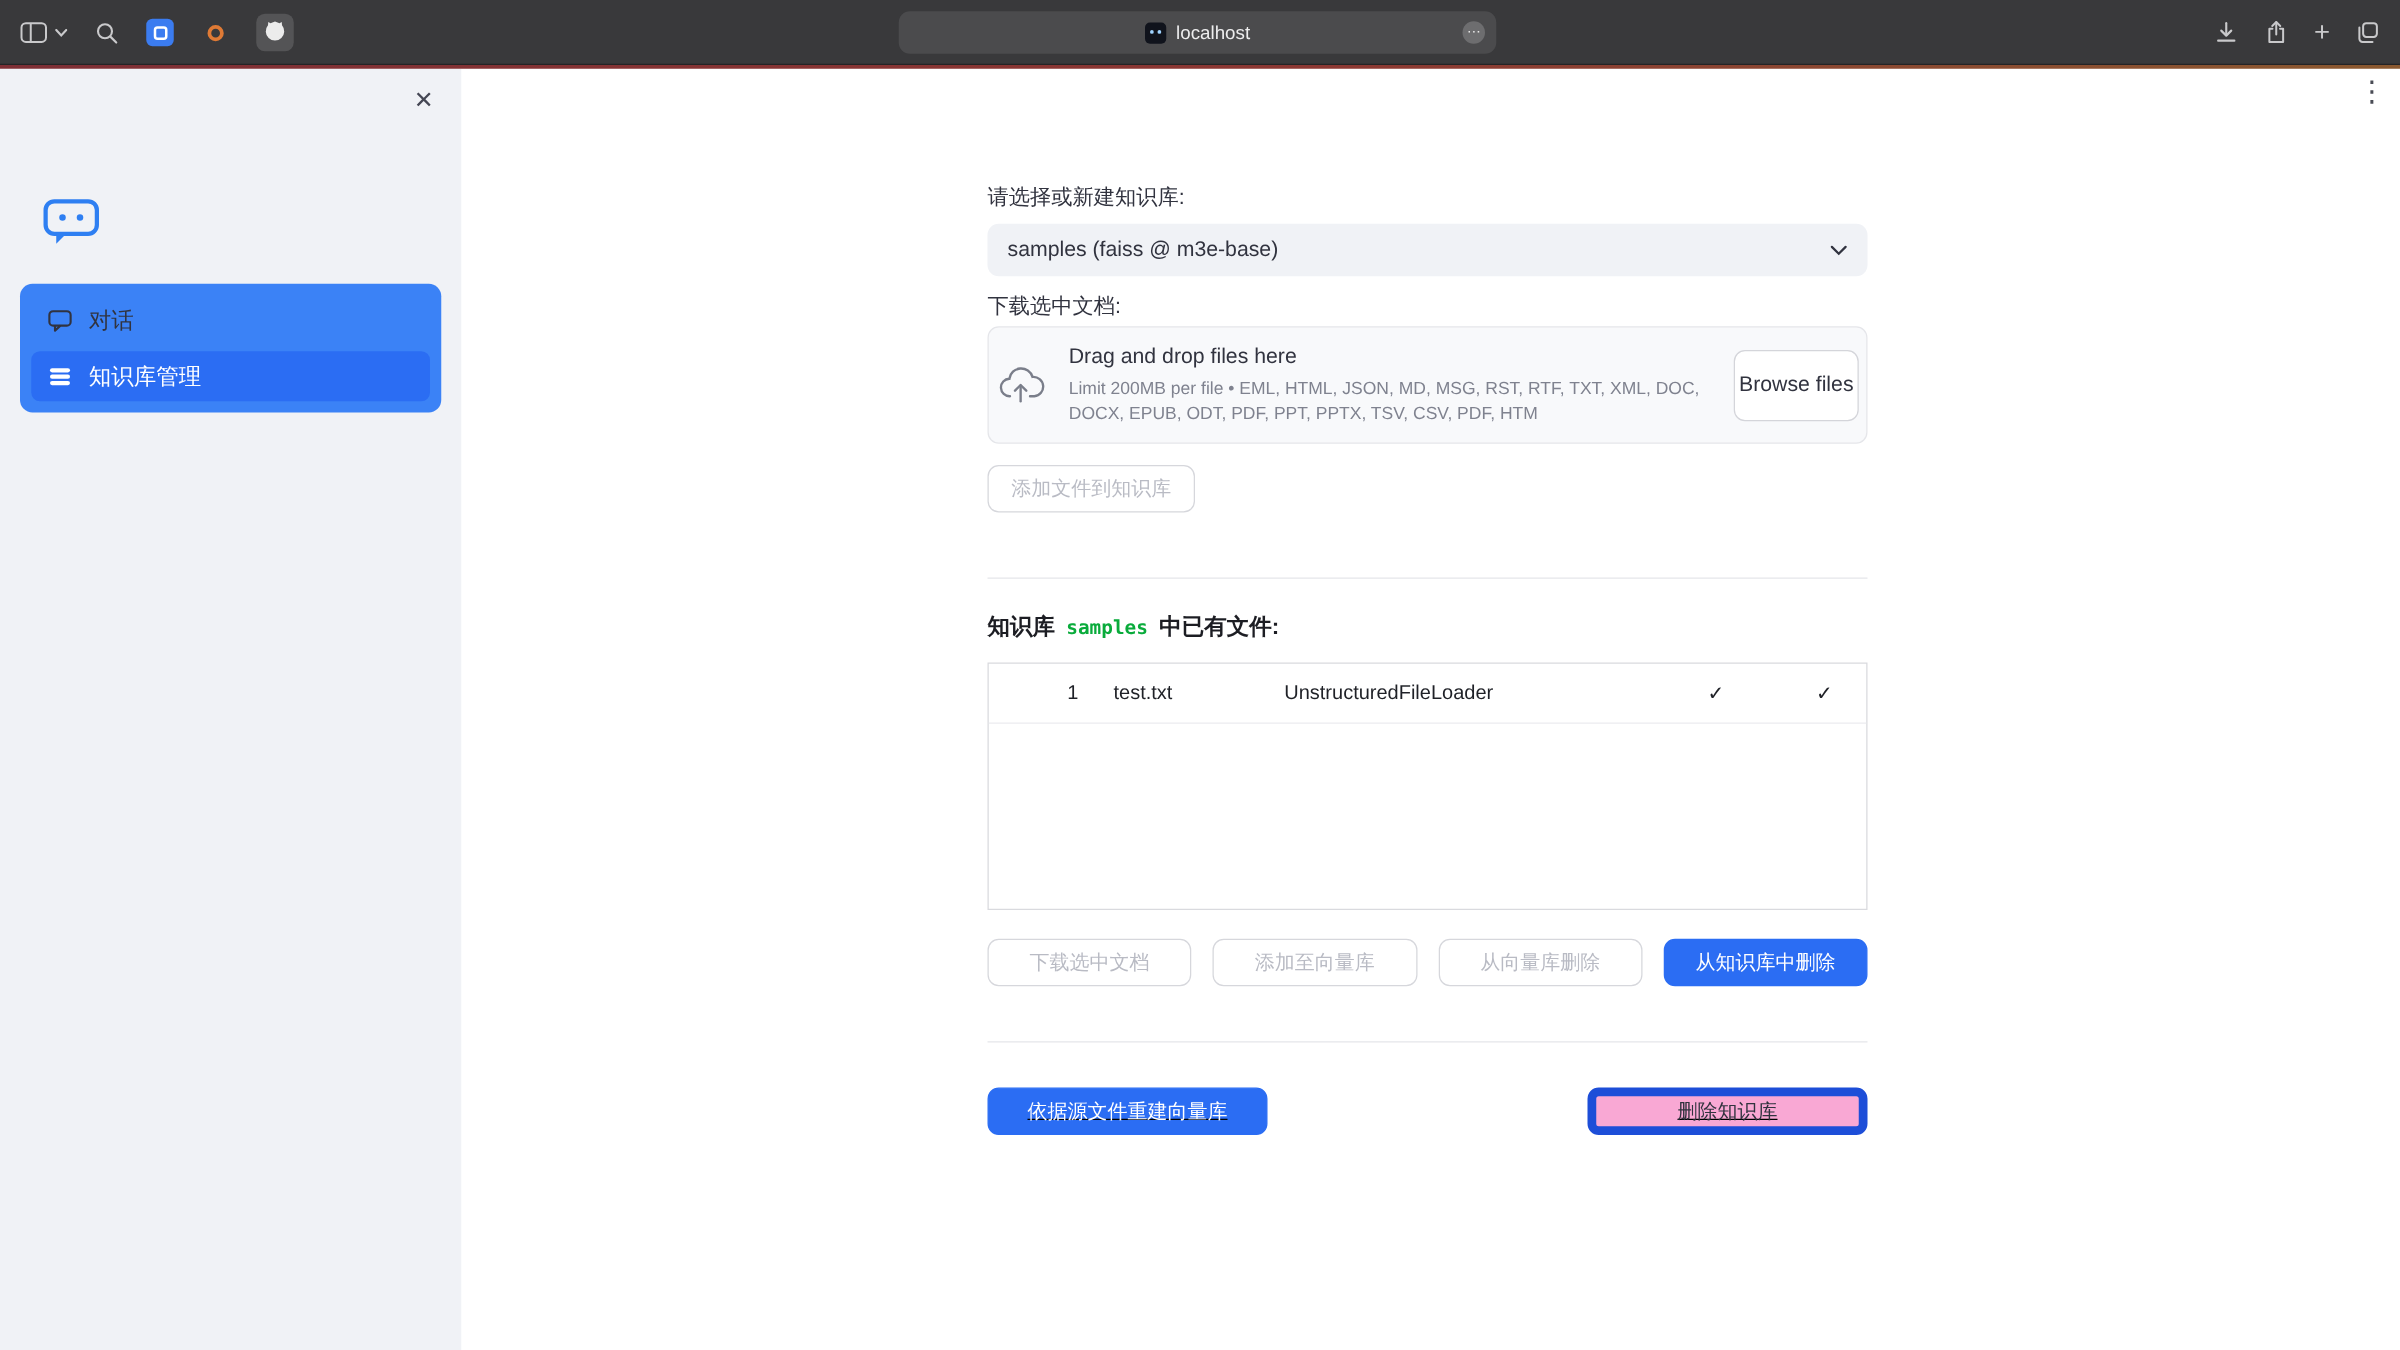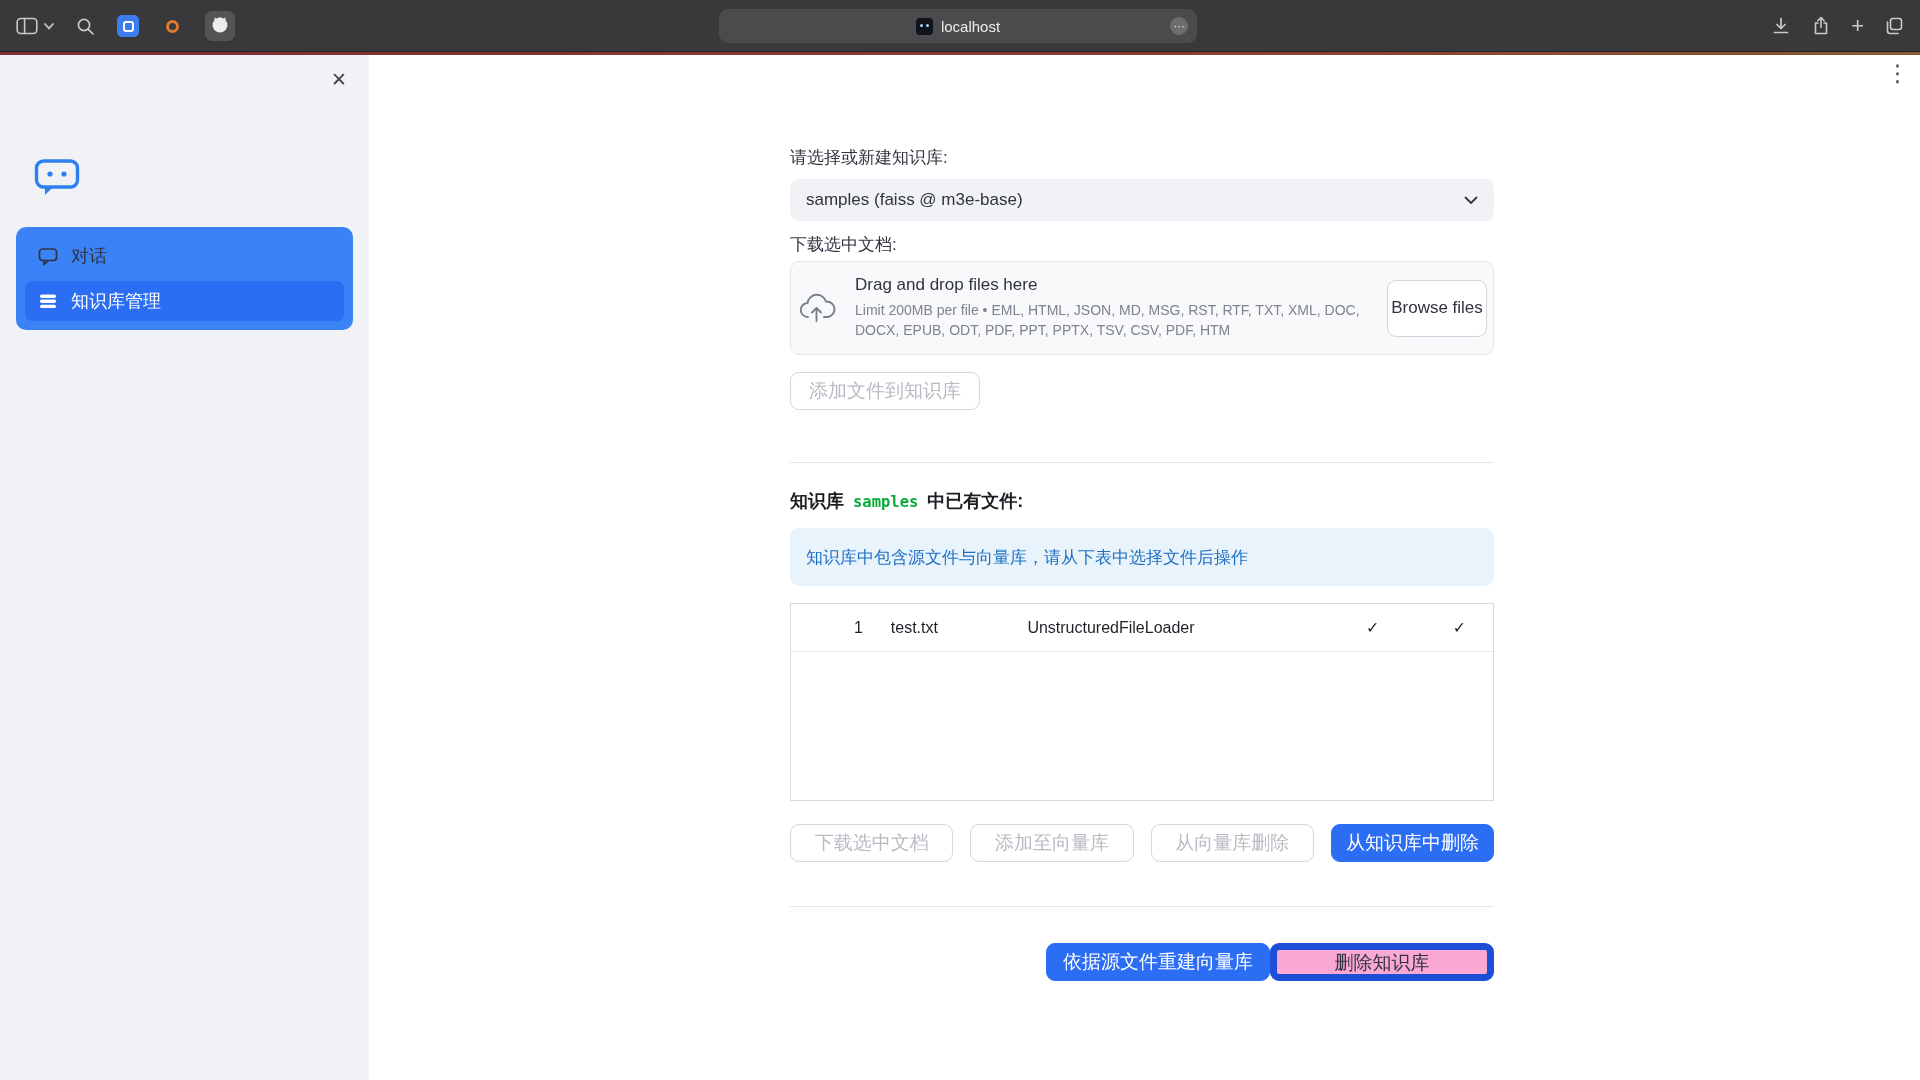--- a/index.html
+++ b/index.html
@@ -62,21 +62,21 @@
                color:#31333f; cursor:pointer; }
   .label-upload { margin-top:12px; }
   .uploader { margin-top:4px; height:94px; background:#f8f9fb; border:1px solid #e5e6ea;
               border-radius:9px; display:flex; align-items:center; padding:0 6px; gap:18px; }
   .uploader-texts { flex:1; }
   .drag-text { font-size:17px; color:#31333f; margin-bottom:6px; }
   .limit-text { font-size:14px; color:#7f828f; line-height:1.4; max-width:525px; }
   .browse-btn { width:100px; min-height:57px; background:#fff; border:1px solid #d4d5da;
                 border-radius:9px; font-size:17px; color:#31333f; line-height:1.3; cursor:pointer;
                 font-family:"Liberation Sans", sans-serif; }
-  .btn { font-family:"Liberation Sans", sans-serif; border-radius:9px; font-size:19px; cursor:pointer; }
+  .btn { font-family:"Liberation Sans", sans-serif; border-radius:9px; font-size:16px; cursor:pointer; }
   .btn-disabled { background:#fff; border:1px solid #d6d7dc; color:#b9bbc4; cursor:default; }
   .btn-primary  { background:#2b6df3; border:1px solid #2b6df3; color:#fff; }
   .btn-secondary{ background:#f9a8d4; border:7px solid #1d4ed8; color:#31333f; }
   .add-btn { margin-top:17px; height:38px; padding:0 18px; }
   hr.divider { border:none; border-top:1px solid #e5e6ea; height:0; }
   .div1 { margin-top:52px; }
   .files-heading { margin-top:26px; font-size:18px; font-weight:700; color:#1c1d23;
                    display:flex; align-items:baseline; gap:9px; }
   .files-heading code { font-family:"DejaVu Sans Mono", monospace; color:#09ab3b;
                         font-size:15.5px; font-weight:700; }
@@ -94,21 +94,21 @@
   .c2 { width:198px; }
   .c3 { width:109px; }
   .c4 { width:107px; text-align:center; }
   .c5 { width:67px;  text-align:center; }
   .t-head .t-cell:not(:last-child)::after { content:""; position:absolute; right:0; top:13px;
             bottom:13px; width:1px; background:#d4d5d9; }
   .t-fill { flex:1; }
   .actions-row { margin-top:23px; display:flex; gap:17px; }
   .actions-row .btn { flex:1; height:38px; }
   .div2 { margin-top:44px; }
-  .bottom-row { margin-top:36px; display:flex; justify-content:flex-end; }
+  .bottom-row { margin-top:36px; display:flex; justify-content:space-between;text-decoration:underline; }
   .bottom-row .btn { width:224px; height:38px; }
   svg { display:block; }
 </style>
 </head>
 <body>
 
 <div class="browser-bar">
   <div class="tb-left">
     <button class="tb-btn">
       <span>
@@ -254,23 +254,20 @@
   <button class="btn btn-disabled add-btn">添加文件到知识库</button>
 
   <hr class="divider div1">
 
   <div class="files-heading">
     <span>知识库</span>
     <code>samples</code>
     <span>中已有文件:</span>
   </div>
 
-  <div class="info-box">
-    <span>知识库中包含源文件与向量库，请从下表中选择文件后操作</span>
-  </div>
 
   <div class="kb-table">
     <div class="t-row">
       <div class="t-cell c0">1</div>
       <div class="t-cell c1">test.txt</div>
       <div class="t-cell c2">UnstructuredFileLoader</div>
       <div class="t-cell c3"></div>
       <div class="t-cell c4">✓</div>
       <div class="t-cell c5">✓</div>
     </div>

